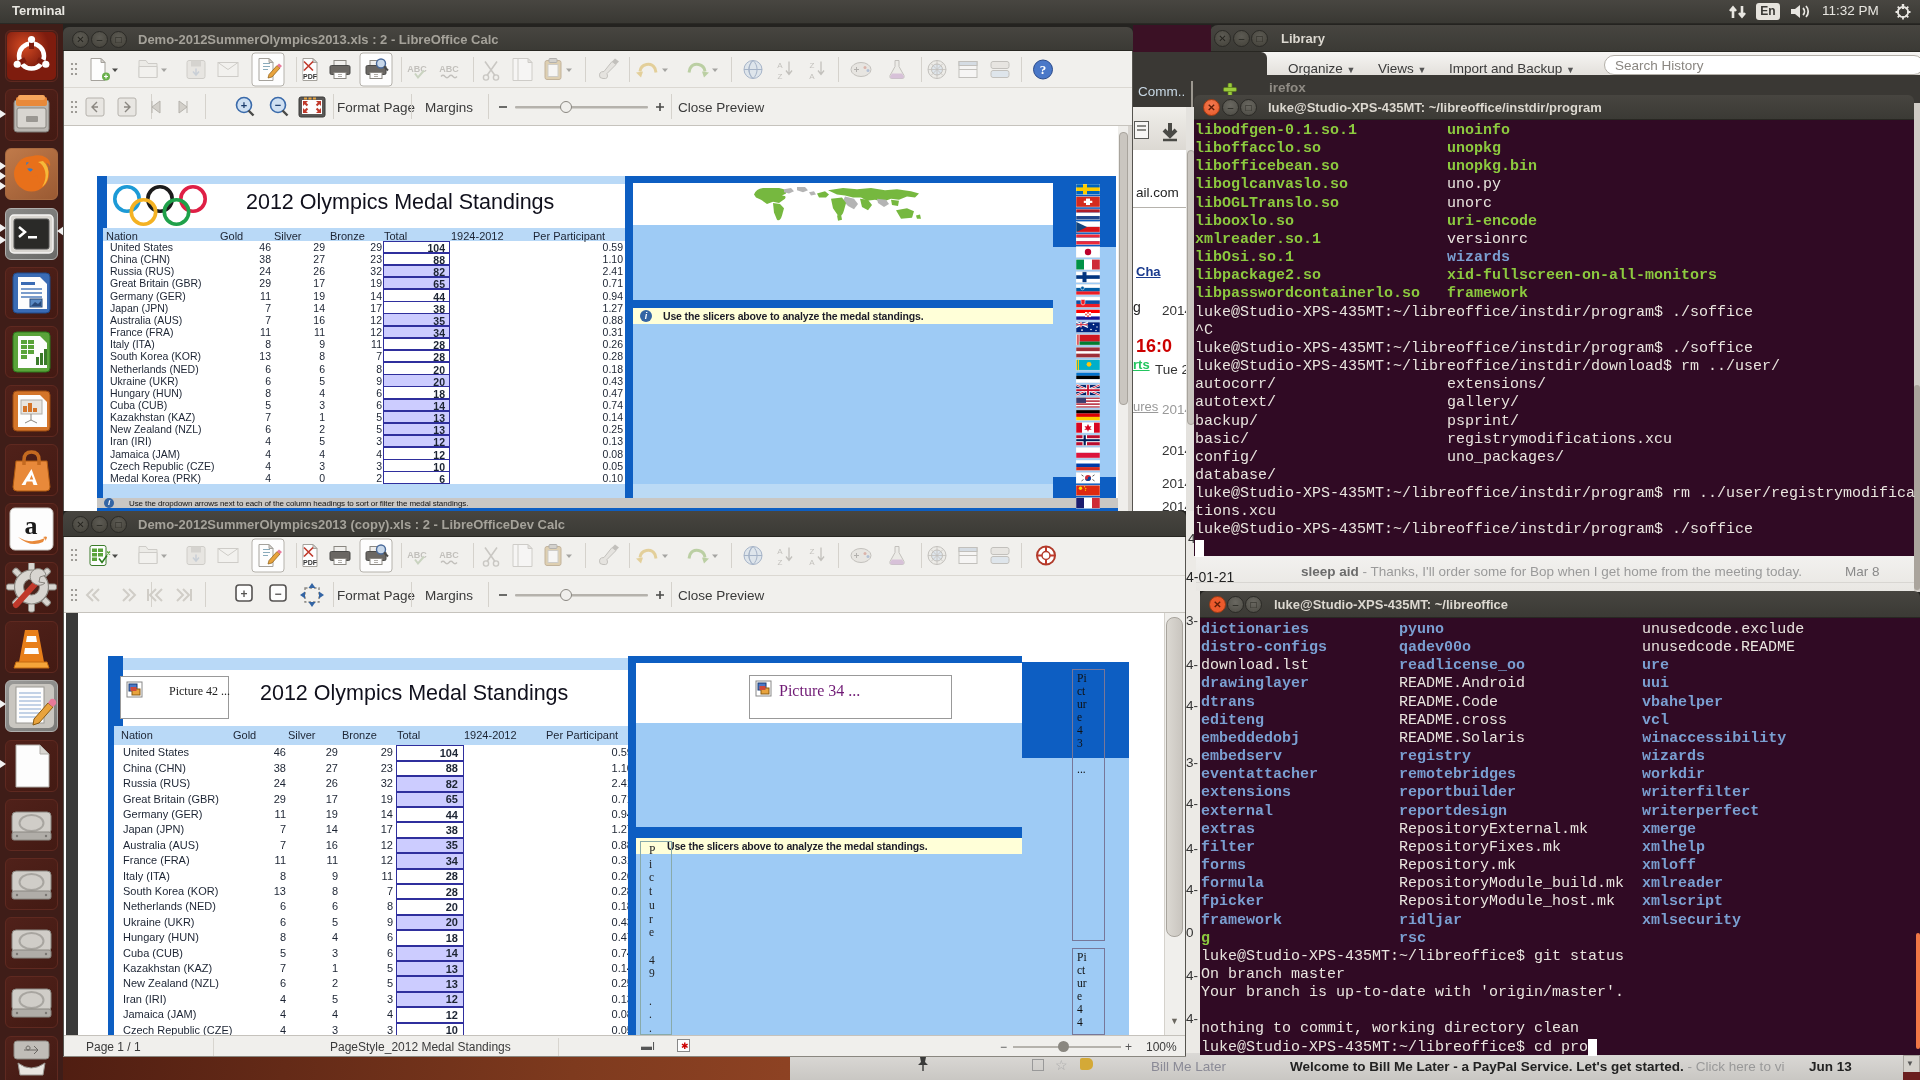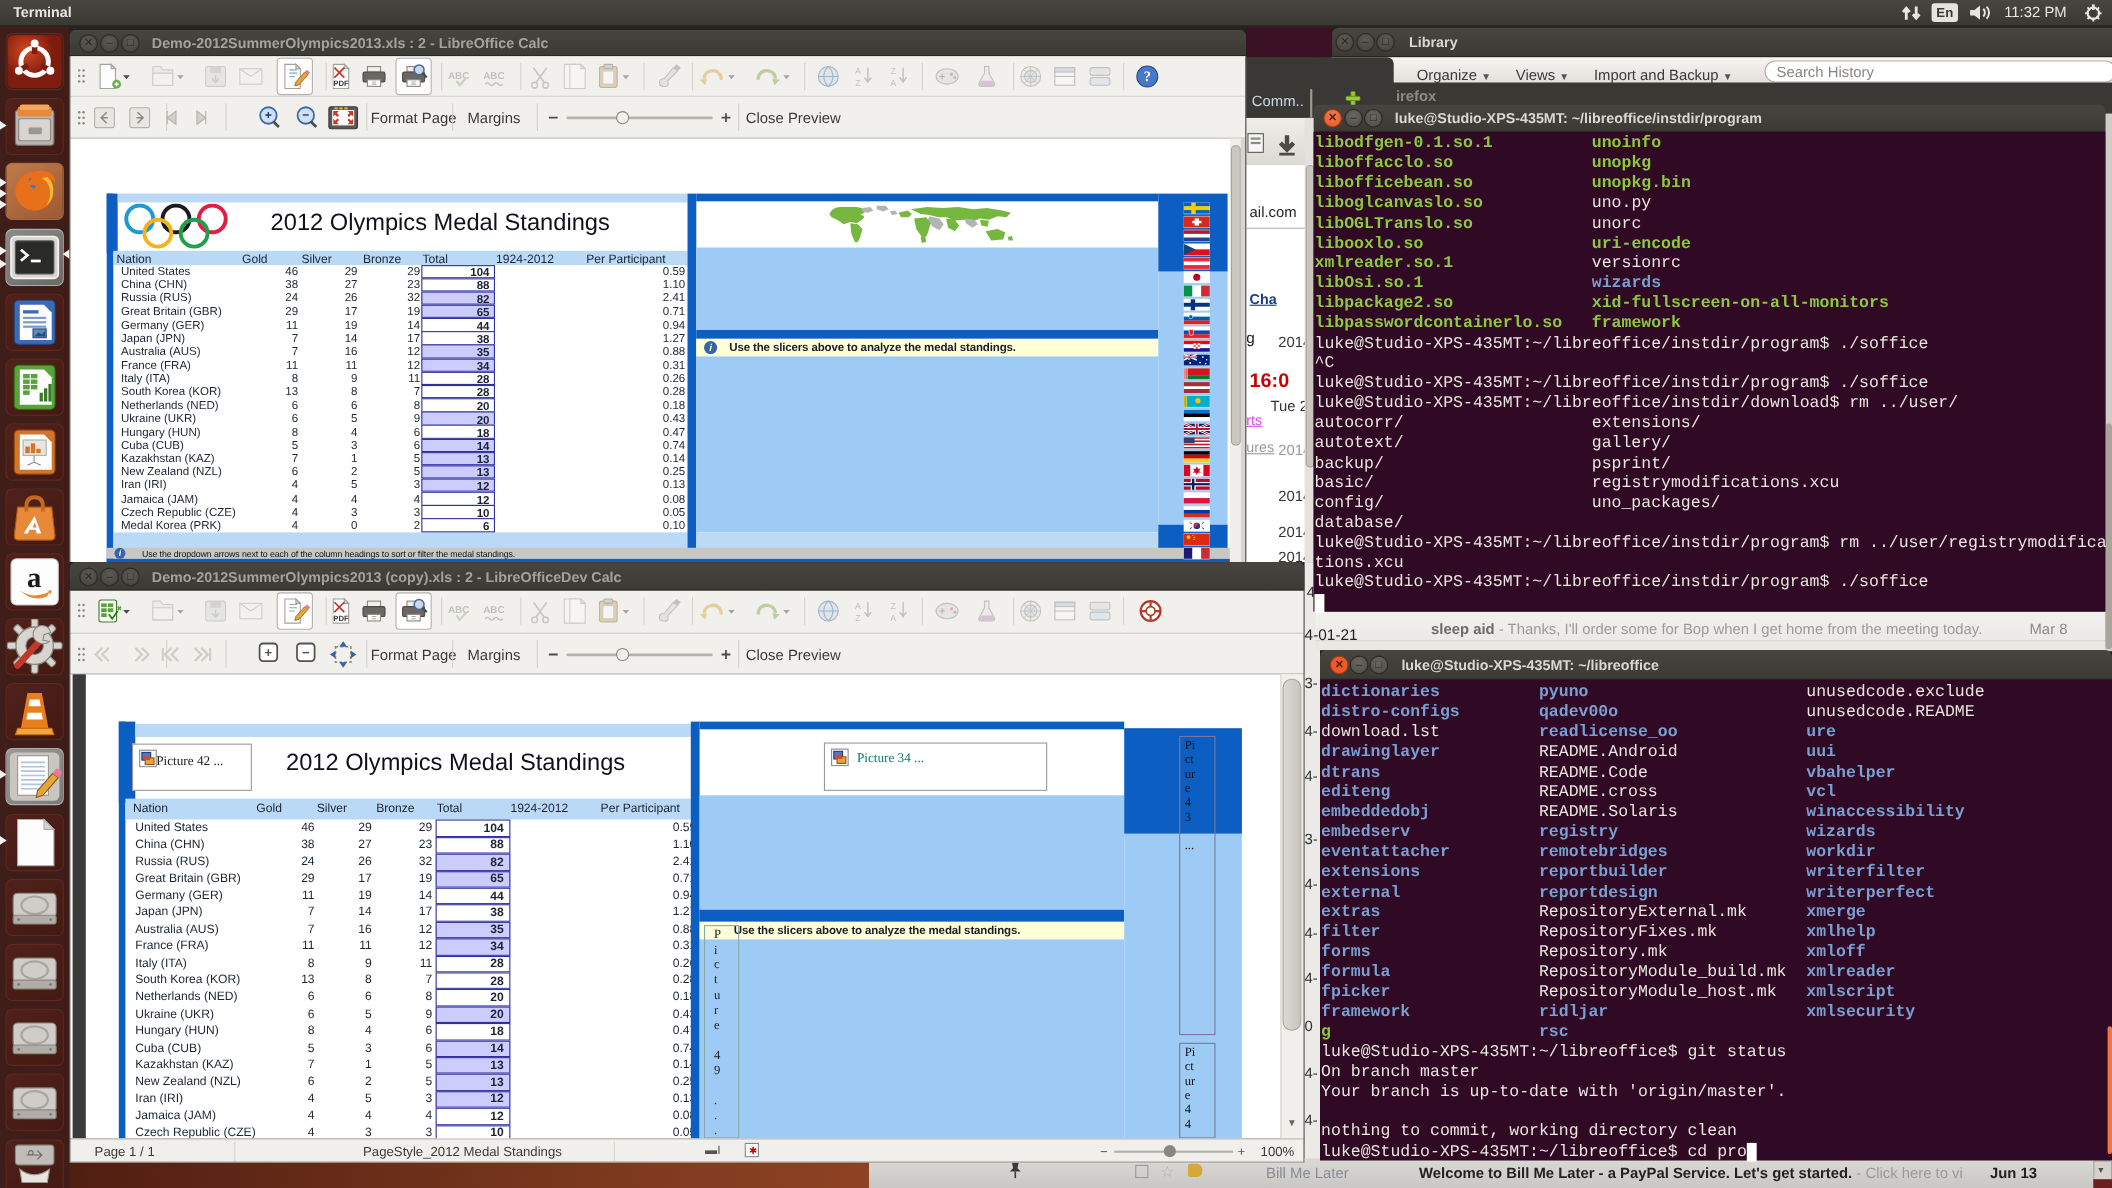--- a/index.html
+++ b/index.html
@@ -25,21 +25,21 @@
       <path d="M10,2 v11 M4,9 l6,6 l6,-6" stroke="#4a4a46" stroke-width="4" fill="none"></path>
       <path d="M3,19 h14" stroke="#4a4a46" stroke-width="2.5"></path>
     </svg>
   <div class="ab" style="left:1133px;top:150px;width:63px;height:361px;background:#fff"></div>
   <div class="ab" style="left:1136px;top:185px;font-size:13.5px;color:#222">ail.com</div>
   <div class="ab" style="left:1133px;top:207px;width:63px;height:1px;background:#b5b2ac"></div>
   <div class="ab" style="left:1136px;top:264px;font-size:13px;color:#1a3b8e;font-weight:bold;text-decoration:underline">Cha</div>
   <div class="ab" style="left:1133px;top:299px;font-size:14px;color:#222">g</div>
   <div class="ab" style="left:1162px;top:303px;font-size:13.5px;color:#333">2014</div>
   <div class="ab" style="left:1136px;top:336px;font-size:18px;color:#c00;font-weight:bold">16:0</div>
-  <div class="ab" style="left:1133px;top:374px;font-size:13px;color:#d946ef;font-weight:normal;text-decoration:underline">rts</div>
+  <div class="ab" style="left:1133px;top:357px;font-size:13px;color:#22c55e;font-weight:bold;text-decoration:underline">rts</div>
   <div class="ab" style="left:1155px;top:362px;font-size:13.5px;color:#333">Tue 2</div>
   <div class="ab" style="left:1133px;top:399px;font-size:13px;color:#999;text-decoration:underline">ures</div>
   <div class="ab" style="left:1162px;top:402px;font-size:13.5px;color:#999">2014</div>
   <div class="ab" style="left:1162px;top:443px;font-size:13.5px;color:#333">2014</div>
   <div class="ab" style="left:1162px;top:476px;font-size:13.5px;color:#333">2014</div>
   <div class="ab" style="left:1162px;top:499px;font-size:13.5px;color:#333">2014</div>
   <div class="ab" style="left:1186px;top:107px;width:10px;height:404px;background:#e4e2de"></div>
   <div class="ab" style="left:1187px;top:150px;width:8px;height:275px;background:#c9c5bf;border:1px solid #a8a49d;border-radius:4px"></div>
 
   <div class="ab" style="left:1186px;top:511px;width:14px;height:546px;background:#eceae6"></div>
@@ -949,21 +949,21 @@
 
     <div class="ab" style="left:51px;top:113px;width:514px;height:19px;background:#b9d9f7"></div>
 
     <div class="ab" style="left:57px;top:63px;width:109px;height:43px;background:#fff;border:1px solid #999"></div>
     <svg class="ab" style="left:63px;top:68px" width="17" height="17" viewBox="0 0 17 17">
         <rect x="1" y="1" width="15" height="15" fill="#fff" stroke="#888"></rect>
         <rect x="3" y="3" width="8" height="7" fill="#4a78c8" stroke="#1b3b70"></rect>
         <rect x="6" y="8" width="8" height="6" fill="#e8a33d" stroke="#8a5a10"></rect>
         <rect x="4.5" y="6" width="6" height="4" fill="#d04a3a"></rect>
       </svg>
-    <div class="ab" style="left:79px;top:71px;font-family:'Liberation Serif',serif;font-size:12px;color:#222">Picture 42 ...</div>
+    <div class="ab" style="left:106px;top:71px;font-family:'Liberation Serif',serif;font-size:12px;color:#222">Picture 42 ...</div>
 
     <div class="ab" style="left:197px;top:68px;font-size:21.5px;color:#10101c">2012 Olympics Medal Standings</div>
 
     <div style="font-size:11px;color:#1c2433">
       <div class="ab" style="left:58px;top:116px">Nation</div>
       <div class="ab" style="left:170px;top:116px">Gold</div>
       <div class="ab" style="left:225px;top:116px">Silver</div>
       <div class="ab" style="left:279px;top:116px">Bronze</div>
       <div class="ab" style="left:334px;top:116px">Total</div>
       <div class="ab" style="left:401px;top:116px">1924-2012</div>
@@ -1173,21 +1173,21 @@
     <div class="ab" style="left:604px;top:227px;font-size:10.5px;letter-spacing:-0.15px;font-weight:bold;color:#1c1c28">Use the slicers above to analyze the medal standings.</div>
     <div class="ab" style="left:573px;top:241px;width:386px;height:181px;background:#9ecbf5"></div>
 
     <div class="ab" style="left:686px;top:62px;width:203px;height:44px;background:#fff;border:1px solid #999"></div>
     <svg class="ab" style="left:692px;top:67px" width="17" height="17" viewBox="0 0 17 17">
         <rect x="1" y="1" width="15" height="15" fill="#fff" stroke="#888"></rect>
         <rect x="3" y="3" width="8" height="7" fill="#4a78c8" stroke="#1b3b70"></rect>
         <rect x="6" y="8" width="8" height="6" fill="#e8a33d" stroke="#8a5a10"></rect>
         <rect x="4.5" y="6" width="6" height="4" fill="#d04a3a"></rect>
       </svg>
-    <div class="ab" style="left:716px;top:69px;font-family:'Liberation Serif',serif;font-size:12px;color:#0f766e">Picture 34 ...</div>
+    <div class="ab" style="left:716px;top:69px;font-family:'Liberation Serif',serif;font-size:16px;color:#701a75">Picture 34 ...</div>
 
     <div class="ab" style="left:577px;top:228px;width:32px;height:194px;border:1px solid #8aa">
       <div class="ab" style="left:8px;top:2px;font-family:'Liberation Serif',serif;font-size:11.5px;color:#222;line-height:13.7px;white-space:pre">P
 i
 c
 t
 u
 r
 e
 

